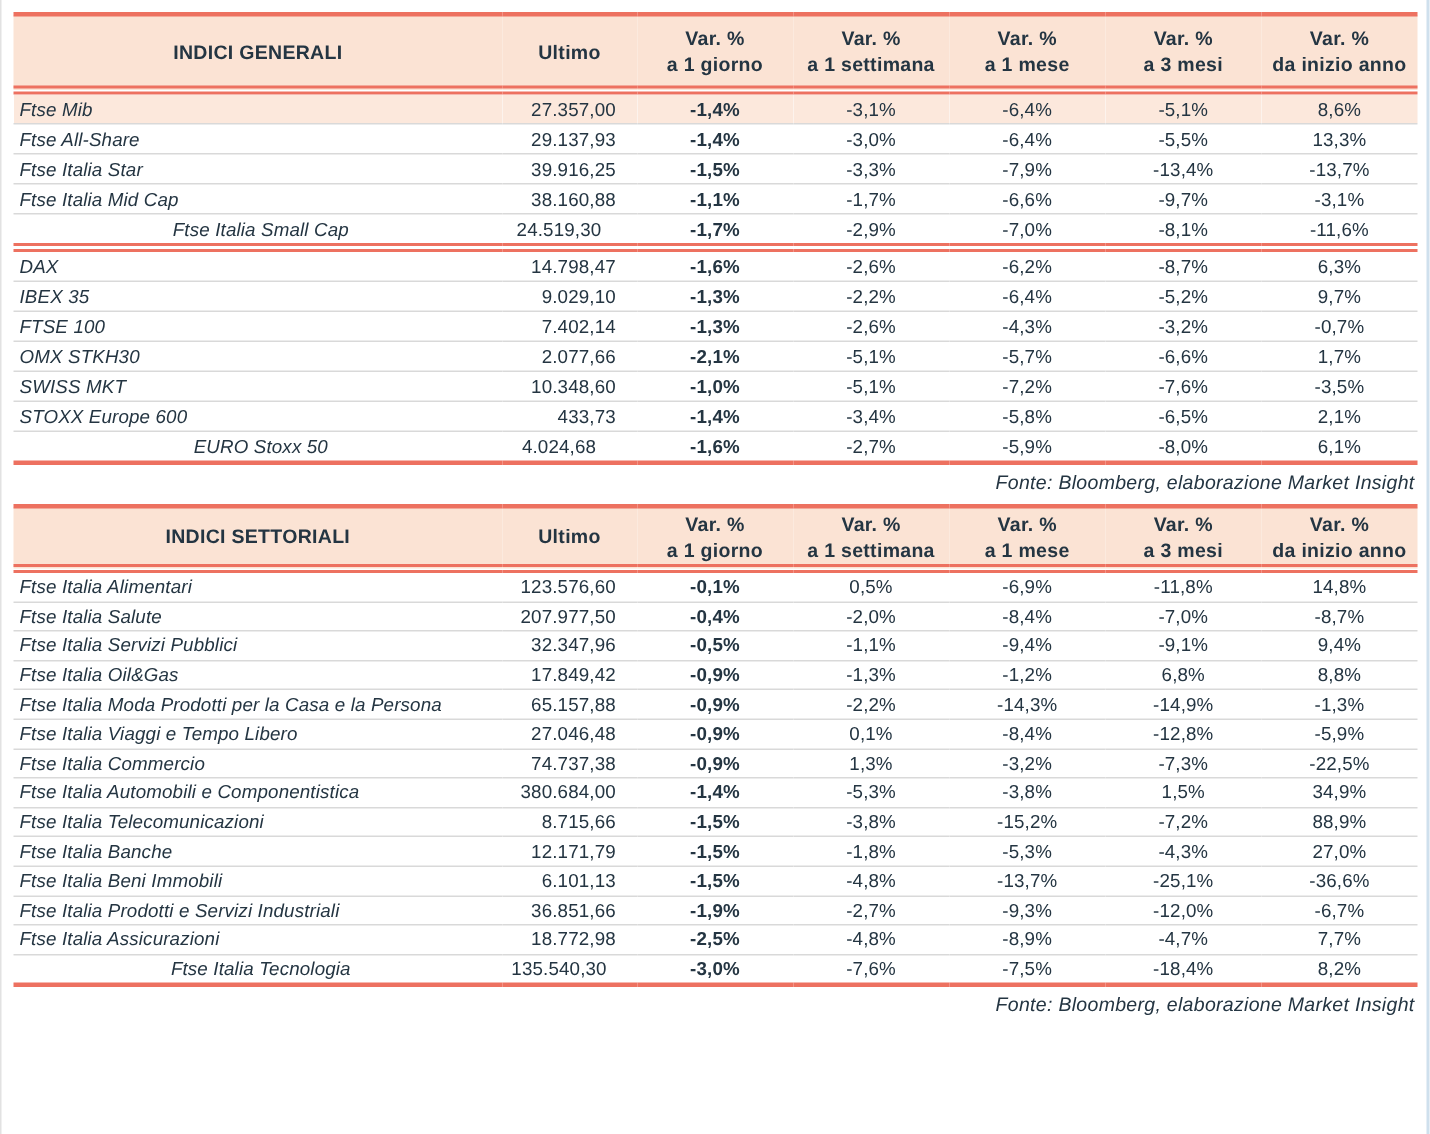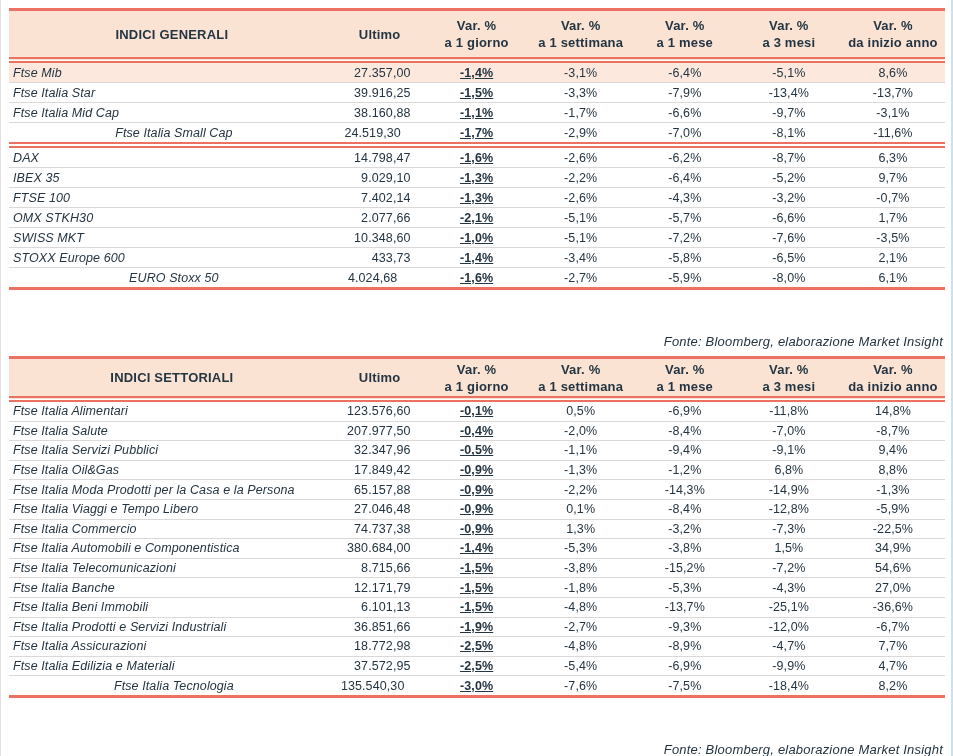--- a/index.html
+++ b/index.html
@@ -59,31 +59,30 @@
   tbody tr:last-child td { border-bottom: none; text-align: center; }
 
   td.name {
     text-align: left;
     font-weight: normal;
     font-style: italic;
     padding-left: 4px;
     font-size: 12.5px;
   }
   td.ult { text-align: right; padding-right: 14px; }
-  td.bold { font-weight: bold; text-decoration: underline; }
+  td.bold { font-weight: bold; }
   tr.highlight td { background: var(--highlight-bg, #FCE8DC); }
 
   .source {
     text-align: right;
     font-style: italic;
     font-size: 13px;
     color: var(--text, #243542);
     padding: 4px 2px 5px 0;
     letter-spacing: 0.2px;
-    margin-top: 40px;
   }
   .gap { height: 2px; }
 </style>
 </head>
 <body>
 
 <div class="page">
 
   <section>
     <table class="idx t1">
@@ -128,20 +127,29 @@
           <tr class="highlight">
             <td class="name">Ftse Mib</td>
             <td class="ult">27.357,00</td>
             <td class="bold">-1,4%</td>
             <td>-3,1%</td>
             <td>-6,4%</td>
             <td>-5,1%</td>
             <td>8,6%</td>
           </tr>
           <tr>
+            <td class="name">Ftse All-Share</td>
+            <td class="ult">29.137,93</td>
+            <td class="bold">-1,4%</td>
+            <td>-3,0%</td>
+            <td>-6,4%</td>
+            <td>-5,5%</td>
+            <td>13,3%</td>
+          </tr>
+          <tr>
             <td class="name">Ftse Italia Star</td>
             <td class="ult">39.916,25</td>
             <td class="bold">-1,5%</td>
             <td>-3,3%</td>
             <td>-7,9%</td>
             <td>-13,4%</td>
             <td>-13,7%</td>
           </tr>
           <tr>
             <td class="name">Ftse Italia Mid Cap</td>
@@ -345,21 +353,21 @@
             <td>1,5%</td>
             <td>34,9%</td>
           </tr>
           <tr>
             <td class="name">Ftse Italia Telecomunicazioni</td>
             <td class="ult">8.715,66</td>
             <td class="bold">-1,5%</td>
             <td>-3,8%</td>
             <td>-15,2%</td>
             <td>-7,2%</td>
-            <td>54,6%</td>
+            <td>88,9%</td>
           </tr>
           <tr>
             <td class="name">Ftse Italia Banche</td>
             <td class="ult">12.171,79</td>
             <td class="bold">-1,5%</td>
             <td>-1,8%</td>
             <td>-5,3%</td>
             <td>-4,3%</td>
             <td>27,0%</td>
           </tr>
@@ -384,29 +392,20 @@
           <tr>
             <td class="name">Ftse Italia Assicurazioni</td>
             <td class="ult">18.772,98</td>
             <td class="bold">-2,5%</td>
             <td>-4,8%</td>
             <td>-8,9%</td>
             <td>-4,7%</td>
             <td>7,7%</td>
           </tr>
           <tr>
-            <td class="name">Ftse Italia Edilizia e Materiali</td>
-            <td class="ult">37.572,95</td>
-            <td class="bold">-2,5%</td>
-            <td>-5,4%</td>
-            <td>-6,9%</td>
-            <td>-9,9%</td>
-            <td>4,7%</td>
-          </tr>
-          <tr>
             <td class="name">Ftse Italia Tecnologia</td>
             <td class="ult">135.540,30</td>
             <td class="bold">-3,0%</td>
             <td>-7,6%</td>
             <td>-7,5%</td>
             <td>-18,4%</td>
             <td>8,2%</td>
           </tr>
         </tbody>
       </table>

